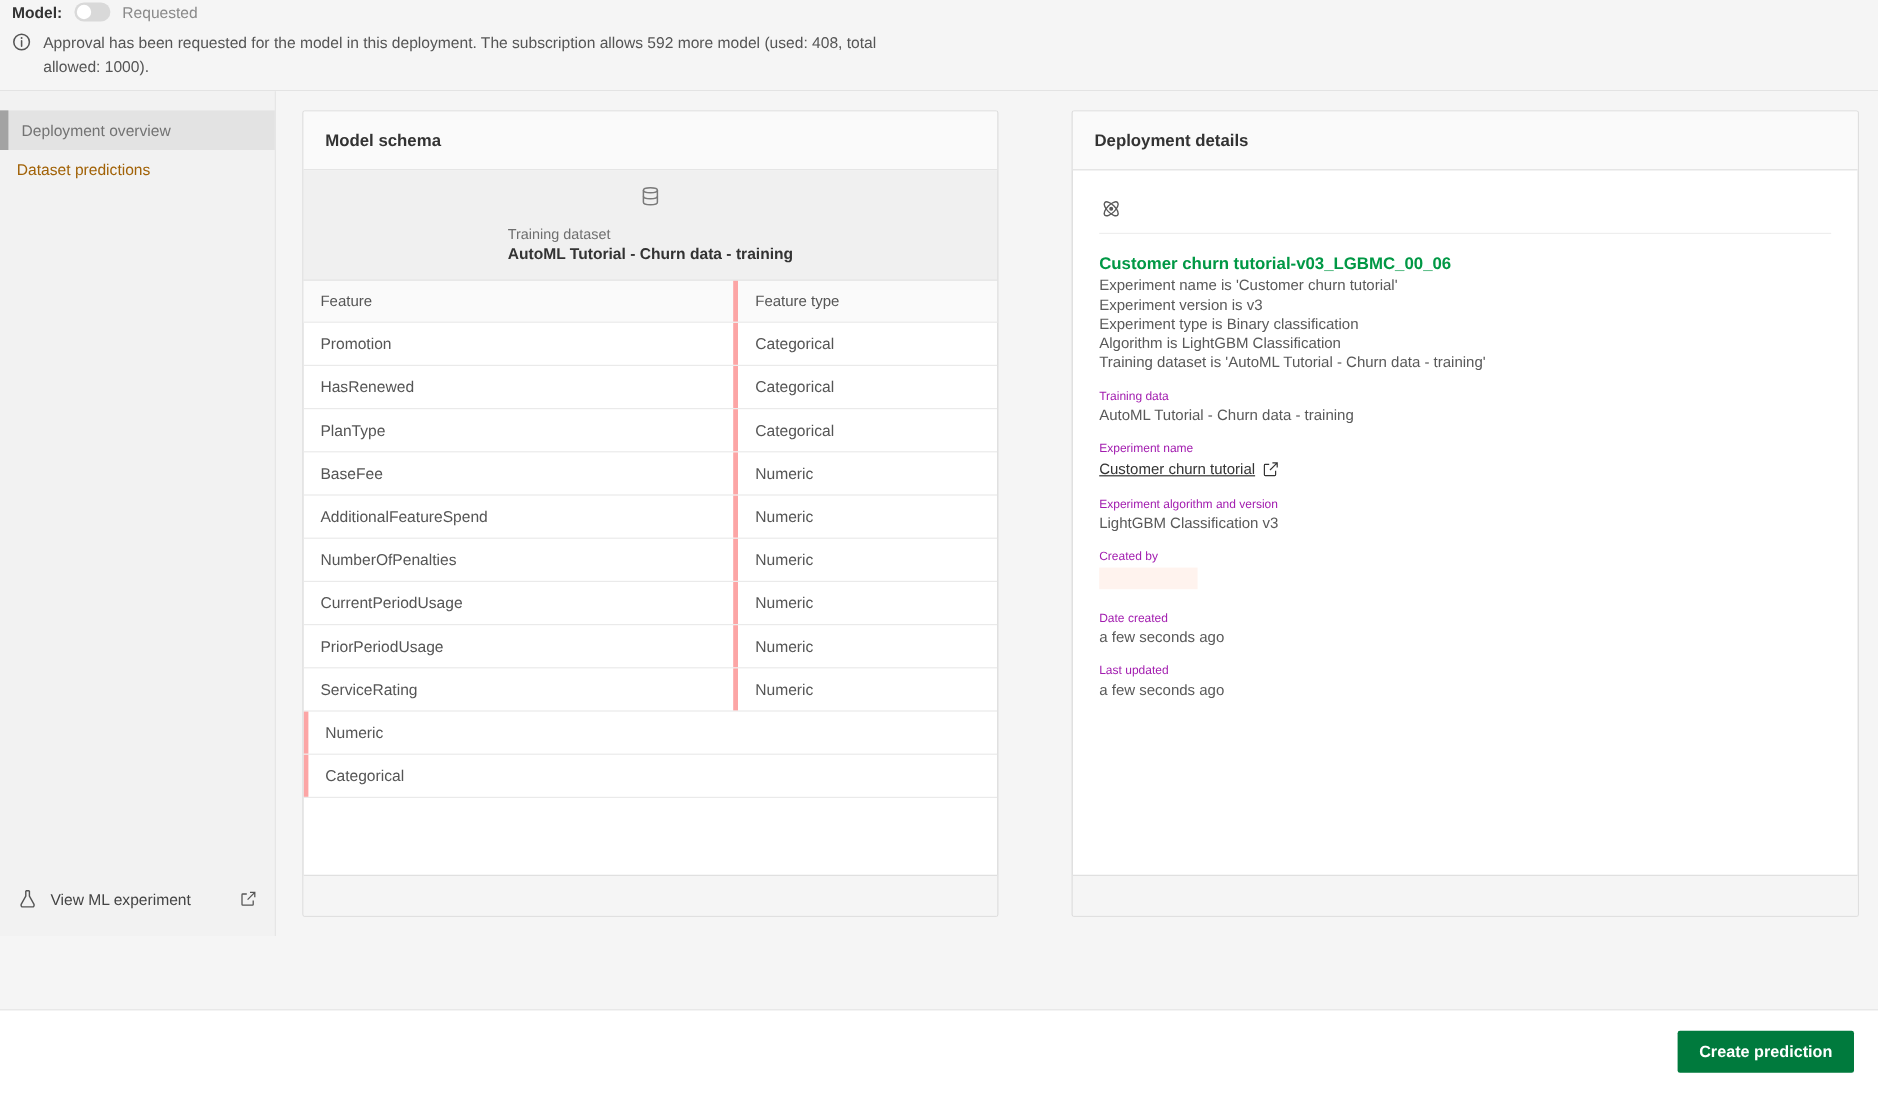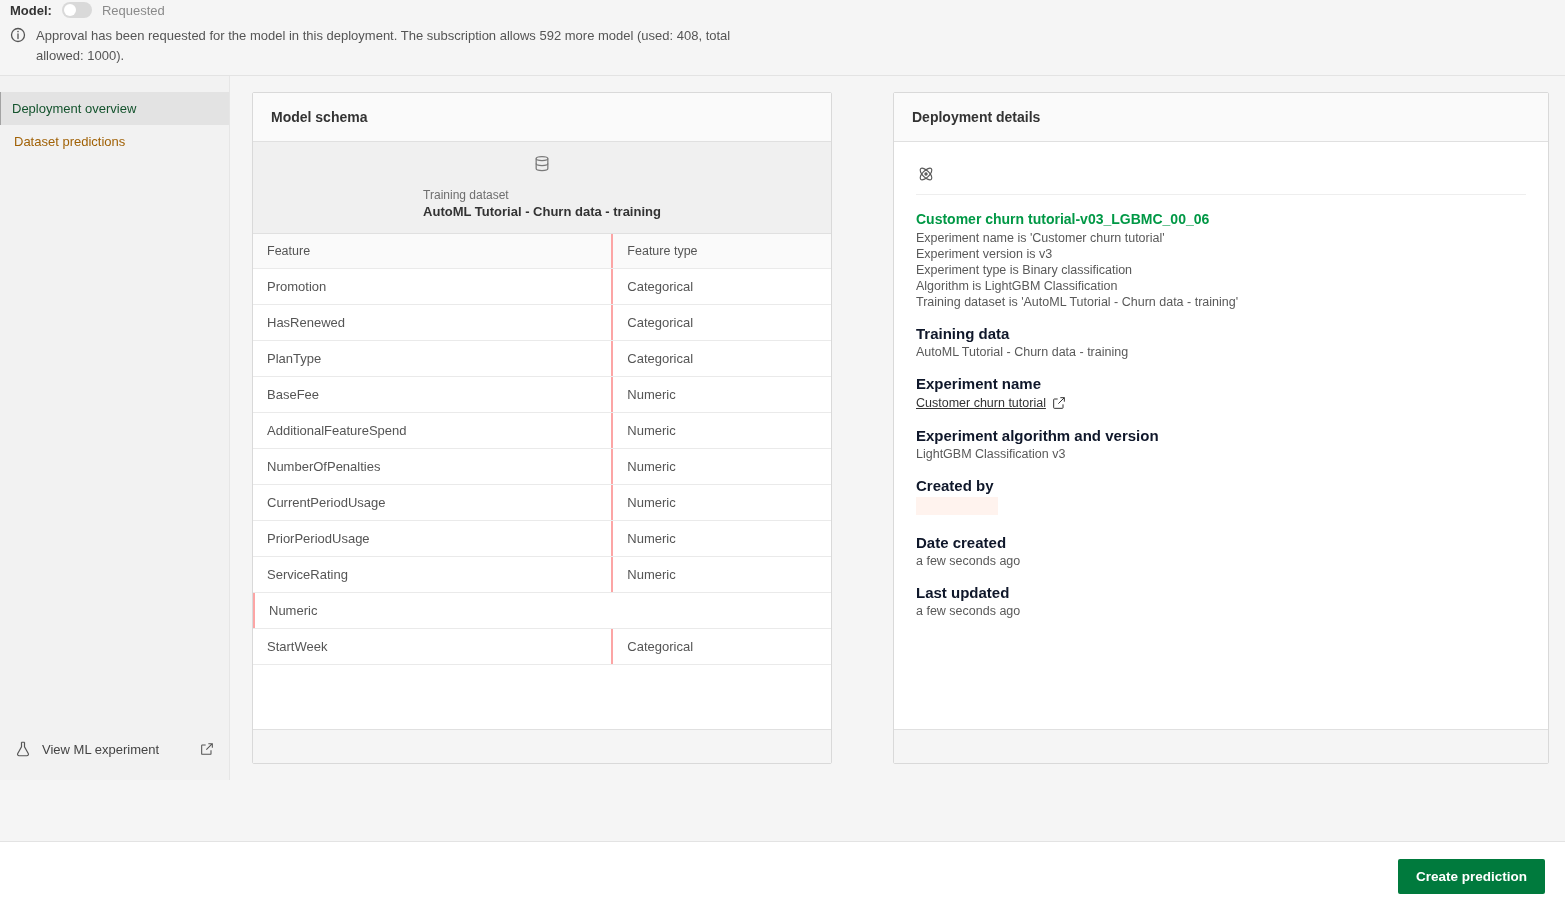--- a/index.html
+++ b/index.html
@@ -64,23 +64,23 @@
     position: relative;
   }
   .side-item {
     padding: 9px 14px;
     font-size: 13px;
     color: #a16207;
     cursor: pointer;
   }
   .side-item.active {
     background: #e3e3e3;
-    border-left: 1px solid #a3a3a3;
+    border-left: 7px solid #a3a3a3;
     padding-left: 11px;
-    color: #14532d;
+    color: #737373;
   }
   .side-footer {
     position: absolute;
     bottom: 22px;
     left: 0; right: 0;
     padding: 0 14px;
     display: flex; align-items: center; gap: 10px;
     color: #444;
     cursor: pointer;
   }
@@ -131,21 +131,21 @@
     display: flex; flex-direction: column;
     flex: 1;
   }
   .schema-head, .schema-row {
     display: flex;
     border-bottom: 1px solid #eaeaea;
   }
   .schema-head { background: #fafafa; }
   .sc-col1, .sc-col2 { padding: 10px 14px; }
   .sc-col1 { flex: 0 0 62%; }
-  .sc-col2 { flex: 0 0 38%; border-left: 2px solid #fca5a5; color: #555; }
+  .sc-col2 { flex: 0 0 38%; border-left: 4px solid #fca5a5; color: #555; }
   .schema-head .sc-col1,
   .schema-head .sc-col2 { font-weight: 400; font-size: 12.5px; color: #555; }
   .schema-row .sc-col1 { color: #555; }
   .schema-body { overflow: auto; }
   .schema-footer {
     height: 34px;
     background: #f5f5f5;
     border-top: 1px solid #e0e0e0;
     margin-top: auto;
   }
@@ -155,21 +155,21 @@
   .atom-icon { margin-bottom: 10px; color: #555; }
   .thin-line { border: 0; border-top: 1px solid #eee; margin: 8px 0 16px 0; }
   .deploy-title {
     color: #009845;
     font-weight: 600;
     font-size: 14px;
     margin-bottom: 4px;
   }
   .meta-line { color: #595959; font-size: 12.5px; margin: 2px 0; }
   .section { margin-top: 16px; }
-  .sect-label { font-weight: 700; color: #0f172a; font-size: 15px; }
+  .sect-label { font-weight: 400; color: #a21caf; font-size: 10px; }
   .sect-value { color: #595959; font-size: 12.5px; margin-top: 3px; }
   .link-look { text-decoration: underline; color: #333; cursor: pointer; display: inline-flex; align-items: center; gap: 5px; }
   .redact {
     display: inline-block; width: 82px; height: 18px;
     background: #fff3ee;
   }
   .panel-footer {
     height: 34px;
     background: #f5f5f5;
     border-top: 1px solid #e0e0e0;
@@ -313,21 +313,20 @@
                 <div class="sc-col2">Numeric</div>
               </div>
               <div class="schema-row">
                 <div class="sc-col1">ServiceRating</div>
                 <div class="sc-col2">Numeric</div>
               </div>
               <div class="schema-row">
                 <div class="sc-col2">Numeric</div>
               </div>
               <div class="schema-row">
-                <div class="sc-col1">StartWeek</div>
                 <div class="sc-col2">Categorical</div>
               </div>
             </div>
         </div>
         <div class="schema-footer"></div>
       </div>
 
       <div class="divider-scroll"></div>
 
       <div class="panel panel-right">

